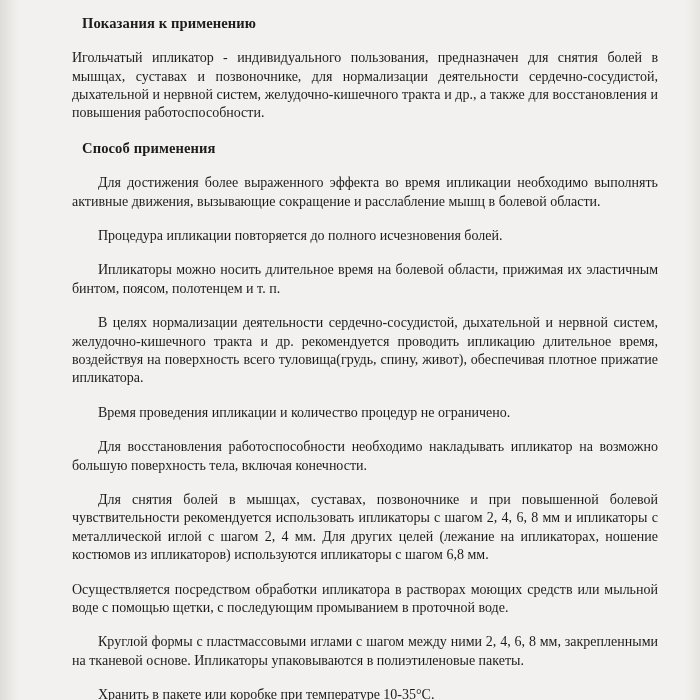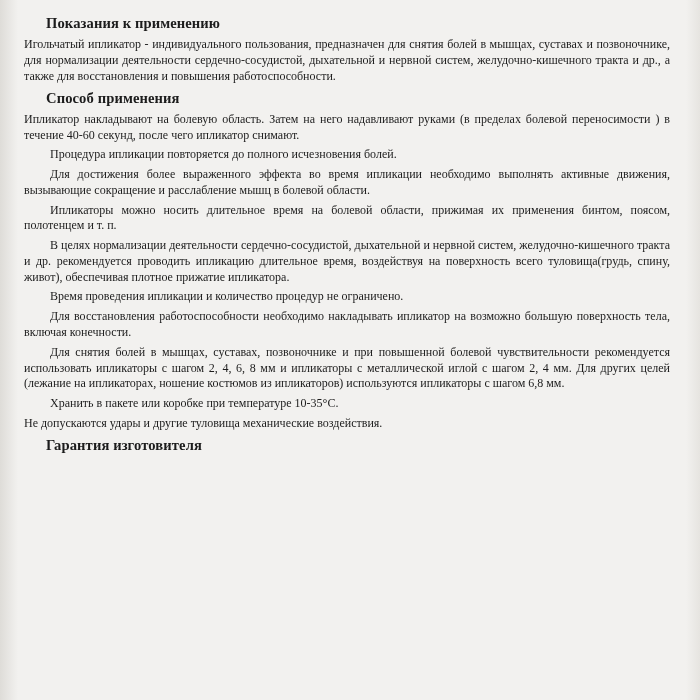--- a/index.html
+++ b/index.html
@@ -12,21 +12,21 @@
     background: #f2f1ef;
     font-family: "Liberation Serif", serif;
     color: #1c1c1c;
     overflow: hidden;
   }
   #page {
     position: relative;
     width: 700px;
     height: 700px;
     box-sizing: border-box;
-    padding: 14px 26px 0 20px;
+    padding: 14px 26px 0 56px;
     background: #f2f1ef;
   }
   
   #page::before {
     content: "";
     position: absolute;
     top: 0; left: 0; bottom: 0;
     width: 18px;
     background: linear-gradient(to right, #dedcd8, rgba(242,241,239,0));
     pointer-events: none;
@@ -45,47 +45,48 @@
   }
   h2.heading {
     font-size: 14.6px;
     font-weight: bold;
     margin: 0;
     padding: 0 0 0 26px;
     line-height: 1.32;
     letter-spacing: 0.1px;
   }
   p.para {
-    font-size: 12px;
-    margin: 4px;
+    font-size: 14px;
+    margin: 16px;
     line-height: 1.315;
     text-align: justify;
     text-justify: inter-word;
     hyphens: manual;
   }
   p.indent {
     text-indent: 26px;
   }
   p.noindent {
     text-indent: 0;
   }
 </style>
 </head>
 <body>
 
 <div id="page">
   <div class="doc">
       <h2 class="heading">Показания к применению</h2>
       <p class="para noindent">Игольчатый ипликатор - индивидуального пользования, предназначен для снятия болей в мышцах, суставах и позвоночнике, для нормализации деятельности сердечно-сосудистой, дыхательной и нервной систем, желудочно-кишечного тракта и др., а также для восстановления и повышения работоспособности.</p>
       <h2 class="heading">Способ применения</h2>
-      <p class="para noindent">Ипликатор накладывают на болевую область. Затем на него надавливают руками (в пределах болевой переносимости ) в течение 40-60 секунд, после чего ипликатор снимают.</p>
+      <p class="para indent">Для достижения более выраженного эффекта во время ипликации необходимо выполнять активные движения, вызывающие сокращение и расслабление мышц в болевой области.</p>
       <p class="para indent">Процедура ипликации повторяется до полного исчезновения болей.</p>
-      <p class="para indent">Для достижения более выраженного эффекта во время ипликации необходимо выполнять активные движения, вызывающие сокращение и расслабление мышц в болевой области.</p>
-      <p class="para indent">Ипликаторы можно носить длительное время на болевой области, прижимая их применения бинтом, поясом, полотенцем и т. п.</p>
+      <p class="para indent">Ипликаторы можно носить длительное время на болевой области, прижимая их эластичным бинтом, поясом, полотенцем и т. п.</p>
       <p class="para indent">В целях нормализации деятельности сердечно-сосудистой, дыхательной и нервной систем, желудочно-кишечного тракта и др. рекомендуется проводить ипликацию длительное время, воздействуя на поверхность всего туловища(грудь, спину, живот), обеспечивая плотное прижатие ипликатора.</p>
       <p class="para indent">Время проведения ипликации и количество процедур не ограничено.</p>
       <p class="para indent">Для восстановления работоспособности необходимо накладывать ипликатор на возможно большую поверхность тела, включая конечности.</p>
       <p class="para indent">Для снятия болей в мышцах, суставах, позвоночнике и при повышенной болевой чувствительности рекомендуется использовать ипликаторы с шагом 2, 4, 6, 8 мм и ипликаторы с металлической иглой с шагом 2, 4 мм. Для других целей (лежание на ипликаторах, ношение костюмов из ипликаторов) используются ипликаторы с шагом 6,8 мм.</p>
+      <p class="para noindent">Осуществляется посредством обработки ипликатора в растворах моющих средств или мыльной воде с помощью щетки, с последующим промыванием в проточной воде.</p>
+      <p class="para indent">Круглой формы с пластмассовыми иглами с шагом между ними 2, 4, 6, 8 мм, закрепленными на тканевой основе. Ипликаторы упаковываются в полиэтиленовые пакеты.</p>
       <p class="para indent">Хранить в пакете или коробке при температуре 10-35°С.</p>
       <p class="para noindent">Не допускаются удары и другие туловища механические воздействия.</p>
       <h2 class="heading">Гарантия изготовителя</h2>
     </div>
 </div>
 
 </body></html>

